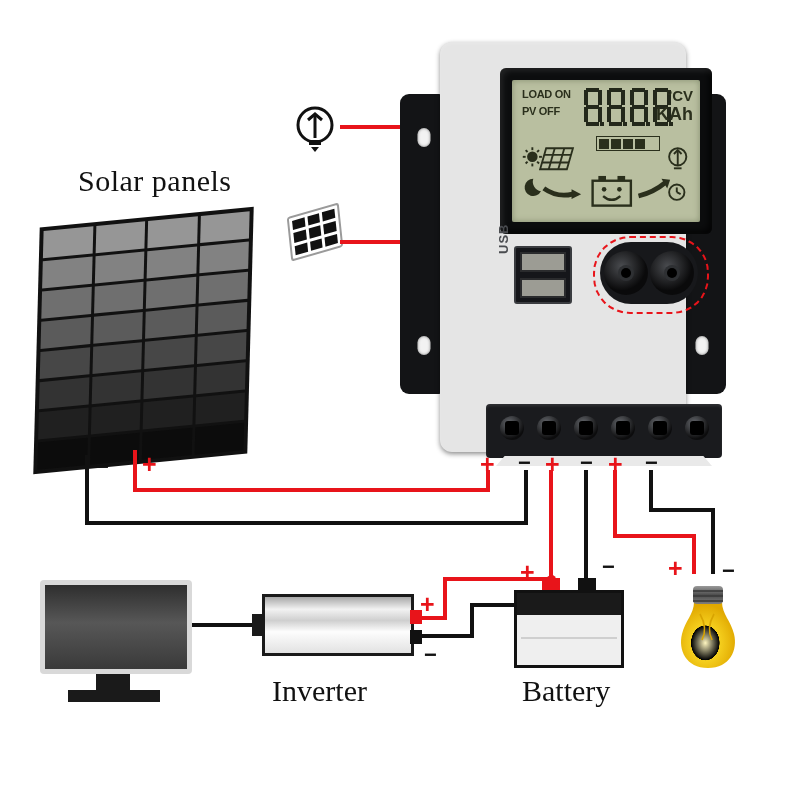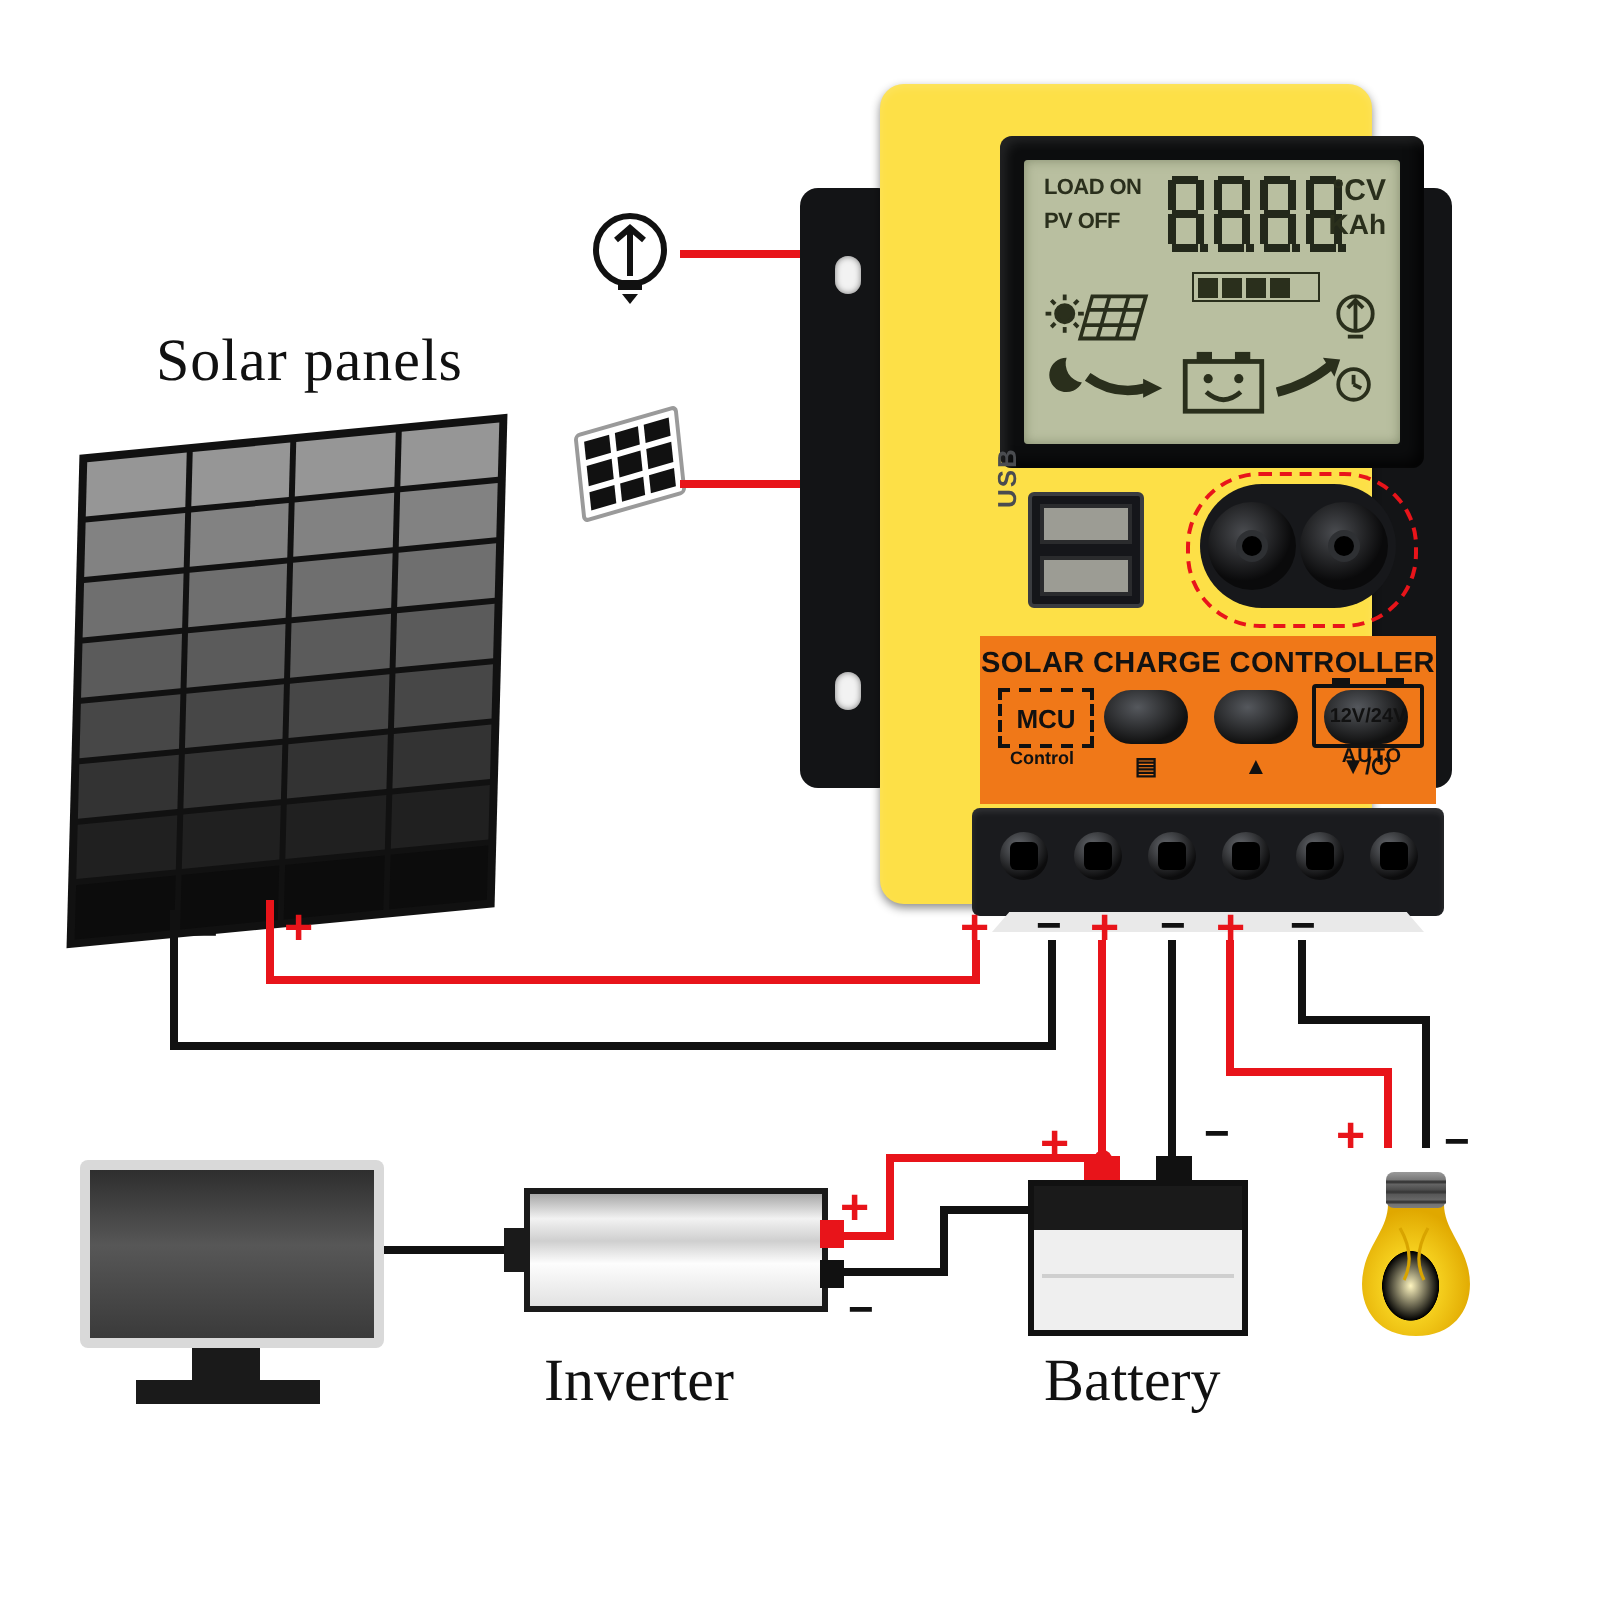--- a/index.html
+++ b/index.html
@@ -38,21 +38,21 @@
      display:grid;grid-template-columns:repeat(3,1fr);grid-template-rows:repeat(3,1fr);
      gap:3px;padding:3px;box-sizing:border-box;}
   .panel-ico i{background:#111;display:block;}
 
   
   .bulb-ico{position:absolute;left:292px;top:104px;width:46px;height:52px;}
 
   
   .ctrl{position:absolute;left:398px;top:38px;width:330px;height:420px;}
   .ctrl-body{position:absolute;left:42px;top:4px;width:246px;height:410px;
-     background:#fde047;border-radius:12px;
+     background:#e5e5e5;border-radius:12px;
      box-shadow:inset 0 2px 4px rgba(255,255,255,.13), 0 2px 5px rgba(0,0,0,.45);}
   .ear{position:absolute;width:48px;height:300px;background:#131416;border-radius:9px;}
   .ear.l{left:2px;top:56px;}
   .ear.r{right:2px;top:56px;}
   .ear-hole{position:absolute;width:13px;height:19px;border-radius:7px;background:#f2f2f2;left:50%;
      transform:translateX(-50%);box-shadow:inset 0 0 3px rgba(0,0,0,.5);}
 
   .bezel{position:absolute;left:60px;top:26px;width:212px;height:166px;background:#0c0d0e;
      border-radius:6px;
      box-shadow:inset 3px 3px 6px rgba(255,255,255,.10), inset -3px -3px 7px rgba(0,0,0,.8);}
@@ -60,21 +60,21 @@
      border-radius:2px;box-shadow:inset 0 0 6px rgba(90,100,70,.55);}
   .lcd-r1{position:absolute;left:7px;top:6px;right:5px;height:46px;}
   .lcdtxt{position:absolute;font-family:"Liberation Sans",sans-serif;font-weight:bold;
      color:#2a2f1c;line-height:1;}
   .t-load{left:3px;top:3px;font-size:11px;letter-spacing:-.3px;}
   .t-pv{left:3px;top:20px;font-size:11px;letter-spacing:-.3px;}
   .digits{position:absolute;left:64px;top:0px;display:flex;gap:4px;}
   .dg{width:19px;height:40px;position:relative;}
   .dg .seg{position:absolute;background:#23281a;}
   .t-cv{right:2px;top:2px;font-size:15px;}
-  .t-kah{right:2px;top:19px;font-size:14px;}
+  .t-kah{right:2px;top:19px;font-size:18px;}
   .lcd-r2{position:absolute;left:6px;top:52px;right:6px;bottom:4px;}
   .gauge{position:absolute;left:78px;top:4px;width:64px;height:15px;border:1.6px solid #2a2f1c;
      display:flex;align-items:center;gap:2px;padding:1.5px;box-sizing:border-box;}
   .gauge b{display:block;height:100%;background:#2a2f1c;}
 
   .usb{position:absolute;left:74px;top:204px;width:58px;height:58px;background:#15161a;
      border:2px solid #3a3c40;border-radius:3px;padding:4px;box-sizing:border-box;
      display:flex;flex-direction:column;justify-content:space-between;}
   .usb i{display:block;height:20px;background:#9c9c94;border:2px solid #2a2b2d;box-sizing:border-box;}
   .usb-txt{position:absolute;left:56px;top:212px;font-family:"Liberation Sans",sans-serif;
@@ -347,35 +347,20 @@
           <i></i>
           <i></i>
         </div>
       <div class="usb-txt">USB</div>
       <div class="jacks">
         <div class="jack" style="left:4px;"></div>
         <div class="jack" style="right:4px;"></div>
       </div>
       <div class="dash-oval"></div>
 
-      <div class="orange">
-        <div class="org-title">SOLAR CHARGE CONTROLLER</div>
-        <div class="mcu">MCU</div>
-        <div class="mcu-sub">Control</div>
-
-        <div class="btn" style="left:62px;"></div>
-        <div class="btn-ico" style="left:62px;">▤</div>
-        <div class="btn" style="left:117px;"></div>
-        <div class="btn-ico" style="left:117px;">▲</div>
-        <div class="btn" style="left:172px;"></div>
-        <div class="btn-ico" style="left:172px;">▼/⏻</div>
-
-        <div class="vbadge">12V/24V</div>
-        <div class="vsub">AUTO</div>
-      </div>
 
       <div class="termblock" id="termBox">
           <div class="screw" style="left: 14px;"></div>
           <div class="screw" style="left: 51px;"></div>
           <div class="screw" style="left: 88px;"></div>
           <div class="screw" style="left: 125px;"></div>
           <div class="screw" style="left: 162px;"></div>
           <div class="screw" style="left: 199px;"></div>
         </div>
       <div class="foot"></div>

